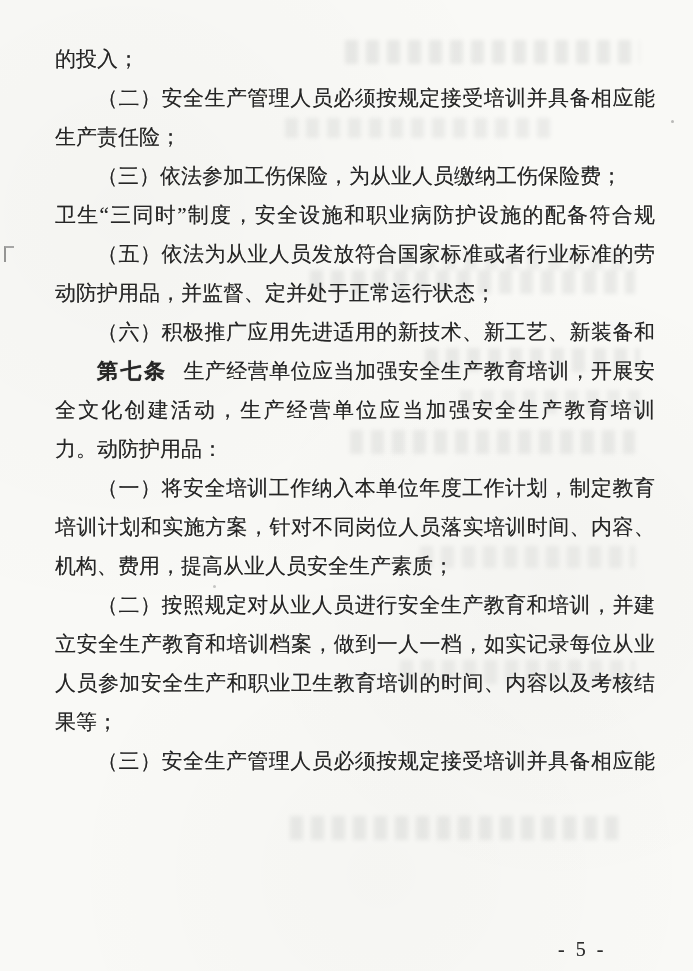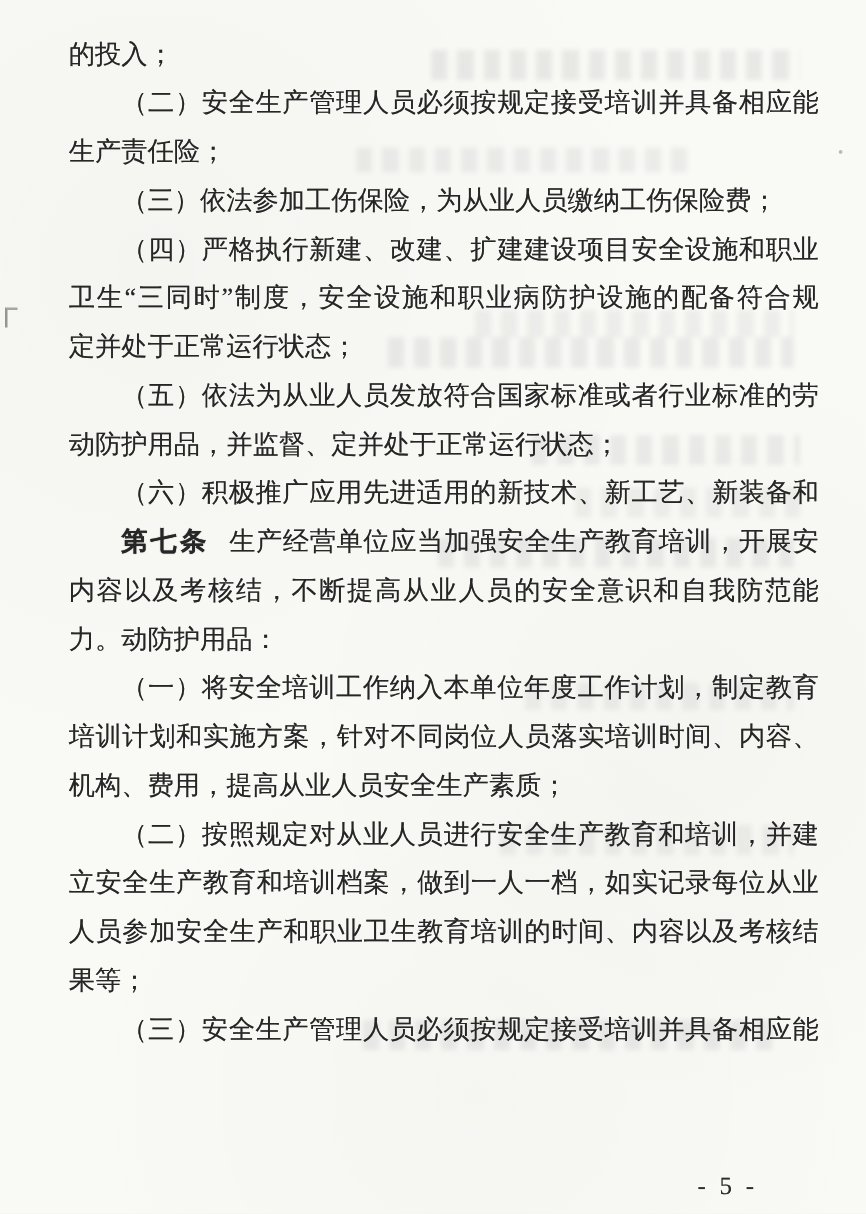--- a/index.html
+++ b/index.html
@@ -19,21 +19,21 @@
     background:
       radial-gradient(circle at 18% 22%, rgba(0,0,0,0.018), rgba(0,0,0,0) 45%),
       radial-gradient(circle at 80% 60%, rgba(0,0,0,0.02), rgba(0,0,0,0) 40%),
       radial-gradient(circle at 55% 90%, rgba(0,0,0,0.015), rgba(0,0,0,0) 35%),
       #f9f9f6;
     overflow: hidden;
   }
   .content {
     position: absolute;
     left: 55px;
-    top: 24px;
+    top: 40px;
     width: 600px;
     color: #262626;
   }
   .para { margin: 0; }
   .line {
     height: 39px;
     line-height: 39px;
     font-size: 21px;
     letter-spacing: 0px;
     text-align: left;
@@ -131,39 +131,37 @@
     <div class="para">
       <div class="line indent fill">（二）安全生产管理人员必须按规定接受培训并具备相应能</div>
       <div class="line">生产责任险；</div>
     </div>
 
     <div class="para">
       <div class="line indent">（三）依法参加工伤保险，为从业人员缴纳工伤保险费；</div>
     </div>
 
     <div class="para">
-      <div class="line indent fill">（四）严格执行新建、改建、扩建建设项目安全设施和职业</div>
       <div class="line fill">卫生“三同时”制度，安全设施和职业病防护设施的配备符合规</div>
-      <div class="line">定并处于正常运行状态；</div>
     </div>
 
     <div class="para">
       <div class="line indent fill">（五）依法为从业人员发放符合国家标准或者行业标准的劳</div>
       <div class="line">动防护用品，并监督、定并处于正常运行状态；</div>
     </div>
 
     <div class="para">
       <div class="line indent fill">（六）积极推广应用先进适用的新技术、新工艺、新装备和</div>
     </div>
 
     <div class="para">
       <div class="line indent fill">
         <span class="bold-term">第七条</span><span>生产经营单位应当加强安全生产教育培训，开展安</span>
       </div>
-      <div class="line fill">内容以及考核结，不断提高从业人员的安全意识和自我防范能</div>
+      <div class="line fill">全文化创建活动，生产经营单位应当加强安全生产教育培训</div>
       <div class="line">力。动防护用品：</div>
     </div>
 
     <div class="para">
       <div class="line indent fill">（一）将安全培训工作纳入本单位年度工作计划，制定教育</div>
       <div class="line fill">培训计划和实施方案，针对不同岗位人员落实培训时间、内容、</div>
       <div class="line">机构、费用，提高从业人员安全生产素质；</div>
     </div>
 
     <div class="para">

